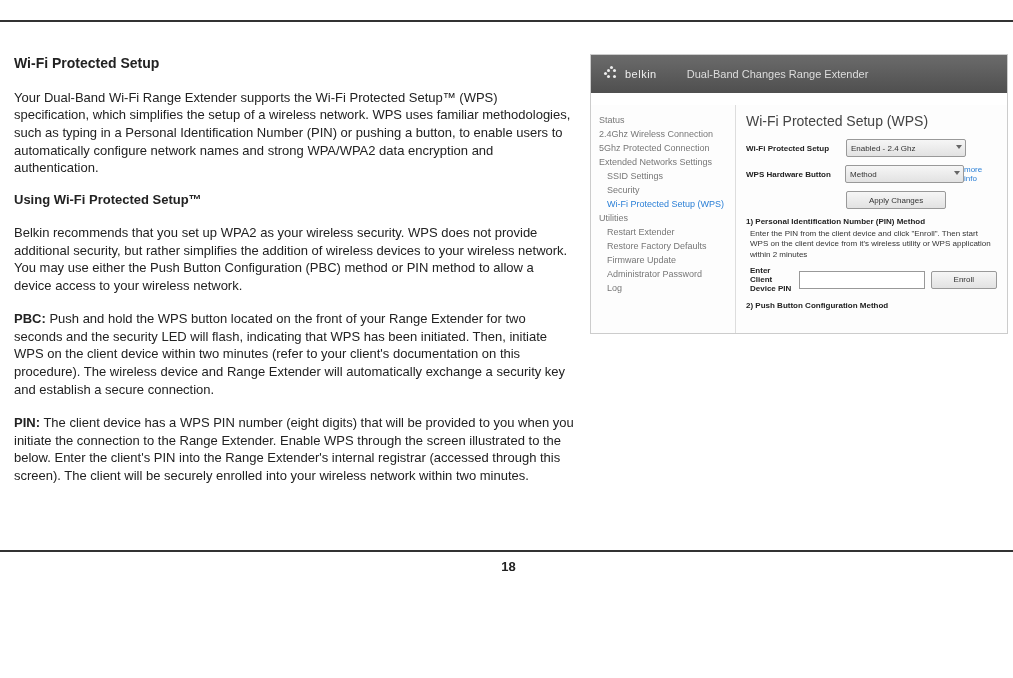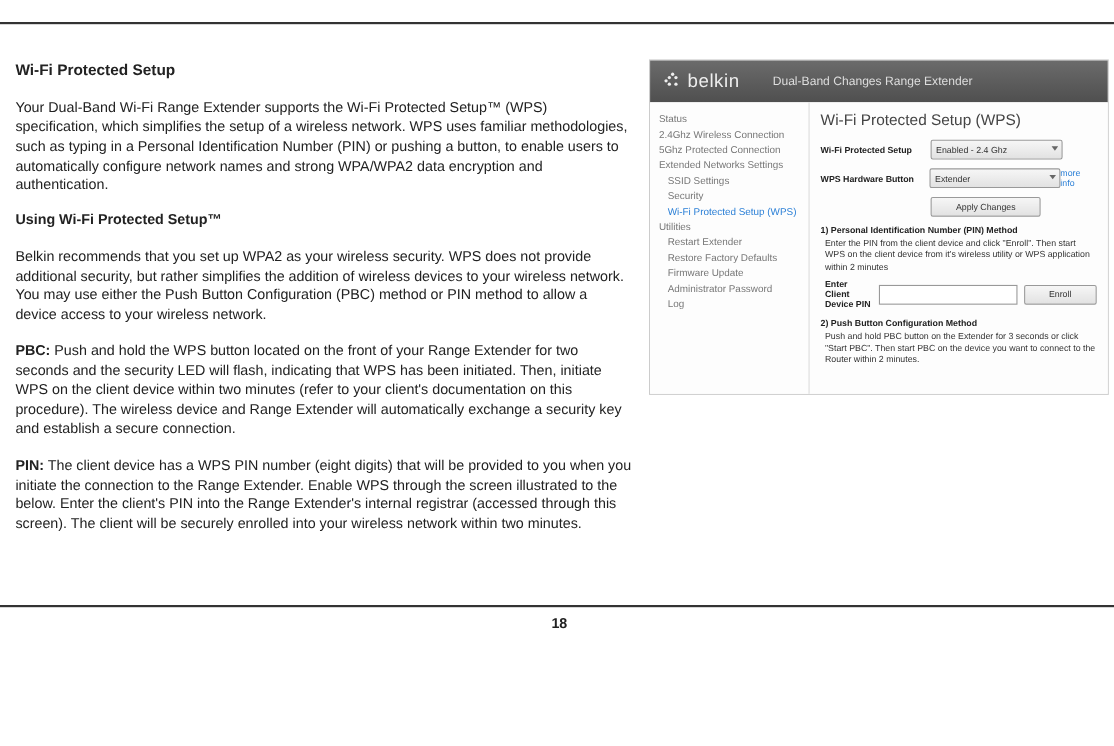--- a/index.html
+++ b/index.html
@@ -8,23 +8,23 @@
   .content{position:absolute;top:54px;left:14px;width:560px;font-size:13px;line-height:1.35;}
   .content h1{font-size:14px;font-weight:bold;margin:0 0 10px 0;}
   .content h2{font-size:13px;font-weight:bold;margin:14px 0 2px 0;}
   .content p{margin:16px 0 12px 0;}
   .content .lbl{font-weight:bold;}
   .screenshot{position:absolute;top:54px;left:590px;width:416px;border:1px solid #ccc;font-size:9px;}
   .sshead{height:38px;background:linear-gradient(#6b6b6b,#4f4f4f);color:#ddd;display:flex;align-items:center;}
   .logo{display:flex;align-items:center;margin-left:12px;color:#eee;}
   .logo .dots{width:18px;height:18px;margin-right:4px;position:relative;}
   .logo .dots::before{content:"";position:absolute;left:4px;top:4px;width:3px;height:3px;background:#eee;border-radius:50%;box-shadow:6px 0 #eee,0 6px #eee,6px 6px #eee,-3px 3px #eee,3px -3px #eee;}
-  .logo-text{font-size:17px;font-weight:400;letter-spacing:0.5px;}
+  .logo-text{font-size:11px;font-weight:400;letter-spacing:0.5px;}
   .sstitle{margin-left:30px;font-size:11px;color:#ddd;}
-  .ssbody{display:flex;background:#fdfdfd;}
+  .ssbody{display:flex;background:#fdfdfd;margin-top:12px;}
   .sidebar{width:130px;padding:8px 6px 20px 8px;border-right:1px solid #ddd;font-size:9px;color:#777;}
   .sidebar div{padding:2px 0;}
   .sidebar .sub{padding-left:8px;}
   .sidebar .sel{color:#2a7fd6;}
   .main{flex:1;padding:8px 10px 20px 10px;}
   .main h3{font-size:14px;font-weight:400;color:#444;margin:0 0 10px 0;}
   .row{display:flex;align-items:center;margin-bottom:8px;}
   .rowlbl{width:100px;font-size:8px;font-weight:bold;color:#222;}
   .dd{width:110px;height:16px;border:1px solid #999;background:linear-gradient(#f6f6f6,#e2e2e2);border-radius:2px;font-size:8px;display:flex;align-items:center;padding:0 4px;position:relative;color:#333;}
   .dd::after{content:"";position:absolute;right:3px;top:5px;border-left:3px solid transparent;border-right:3px solid transparent;border-top:4px solid #666;}
@@ -82,38 +82,37 @@
 
       <div class="row">
         <div class="rowlbl">Wi-Fi Protected Setup</div>
         <div class="dd">
               <span>Enabled - 2.4 Ghz</span>
             </div>
       </div>
       <div class="row">
         <div class="rowlbl">WPS Hardware Button</div>
         <div class="dd">
-              <span>Extender</span>
+              <span>Method</span>
             </div>
         <span class="moreinfo">more info</span>
       </div>
       <div class="row" style="padding-left:100px;">
         <span class="btn">Apply Changes</span>
       </div>
 
       <div class="secthead">1) Personal Identification Number (PIN) Method</div>
       <div class="sectxt">Enter the PIN from the client device and click "Enroll". Then start WPS on the client device from it's wireless utility or WPS application within 2 minutes</div>
       <div class="row">
         <span class="pinlbl">Enter Client Device PIN</span>
         <input class="pininput" type="text" style="">
         <span class="btn">Enroll</span>
       </div>
 
       <div class="secthead">2) Push Button Configuration Method</div>
-      <div class="sectxt">Push and hold PBC button on the Extender for 3 seconds or click "Start PBC". Then start PBC on the device you want to connect to the Router within 2 minutes.</div>
     </div>
   </div>
 </div>
 
 <div class="botline"></div>
 <div class="pageno">18</div>
 
 </div>
 
 </body></html>

